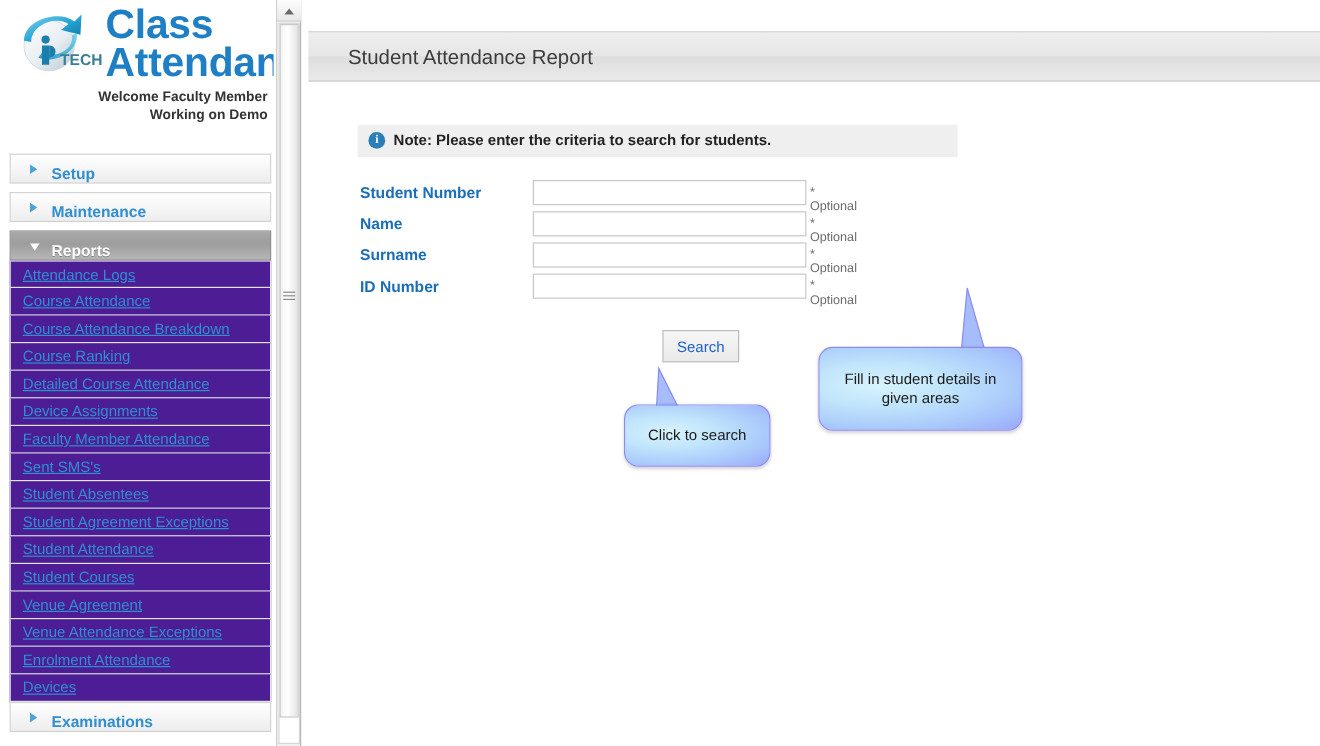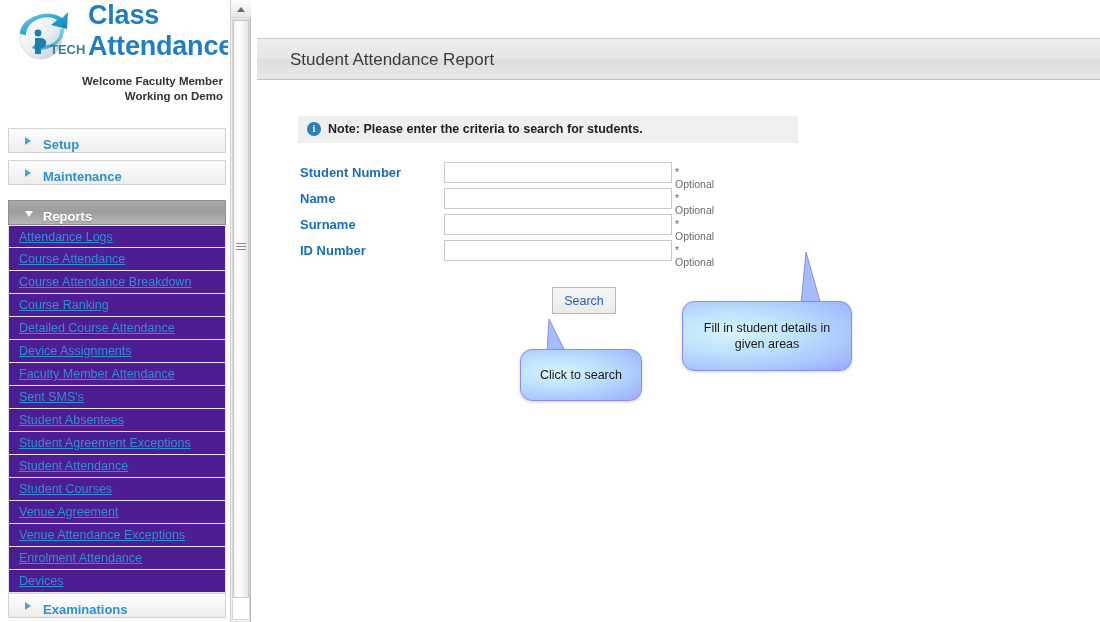--- a/index.html
+++ b/index.html
@@ -29,25 +29,25 @@
     height: 112px;
     padding: 0;
   }
   .logo-wrap {
     position: absolute;
     left: 10px; top: 4px;
     width: 80px; height: 62px;
   }
   .brand-title {
     position: absolute;
-    left: 88px; top: 0;
+    left: 88px; top: 6px;
     width: 136px;
     text-align: left;
     color: #1f7fc4;
-    font-size: 27px;
+    font-size: 34px;
     font-weight: bold;
     line-height: 31px;
     letter-spacing: -0.2px;
   }
   .brand-title .line2 { display: block; }
   .welcome {
     position: absolute;
     right: 5px; top: 74px;
     width: 218px;
     text-align: right;
@@ -73,21 +73,20 @@
     padding-left: 34px;
     margin-bottom: 0;
     cursor: pointer;
     user-select: none;
   }
   .acc-header.active {
     background: linear-gradient(to bottom, #a9a9a9 0%, #9d9d9d 45%, #b6b6b6 100%);
     color: #ffffff;
     border-color: #8e8e8e;
     text-shadow: 0 1px 0 rgba(0,0,0,0.25);
-    margin-top: 8px;
   }
   .acc-arrow {
     position: absolute;
     left: 16px; top: 50%;
     width: 0; height: 0;
     margin-top: -4px;
     border-top: 4.5px solid transparent;
     border-bottom: 4.5px solid transparent;
     border-left: 6px solid #4aa3d8;
   }
@@ -165,21 +164,21 @@
   .sb-grip i {
     display: block;
     height: 1px;
     margin-bottom: 2px;
     background: #8c8c8c;
   }
 
   
   #main {
     position: absolute;
-    left: 252px; top: 12px;
+    left: 252px; top: 0;
     width: 848px; height: 514px;
     background: #ffffff;
   }
   .page-header {
     position: absolute;
     left: 5px; top: 26px;
     right: 0;
     height: 42px;
     background: linear-gradient(to bottom, #eeeeee 0%, #e6e6e6 48%, #dedede 52%, #e9e9e9 100%);
     border-top: 1px solid #cccccc;

